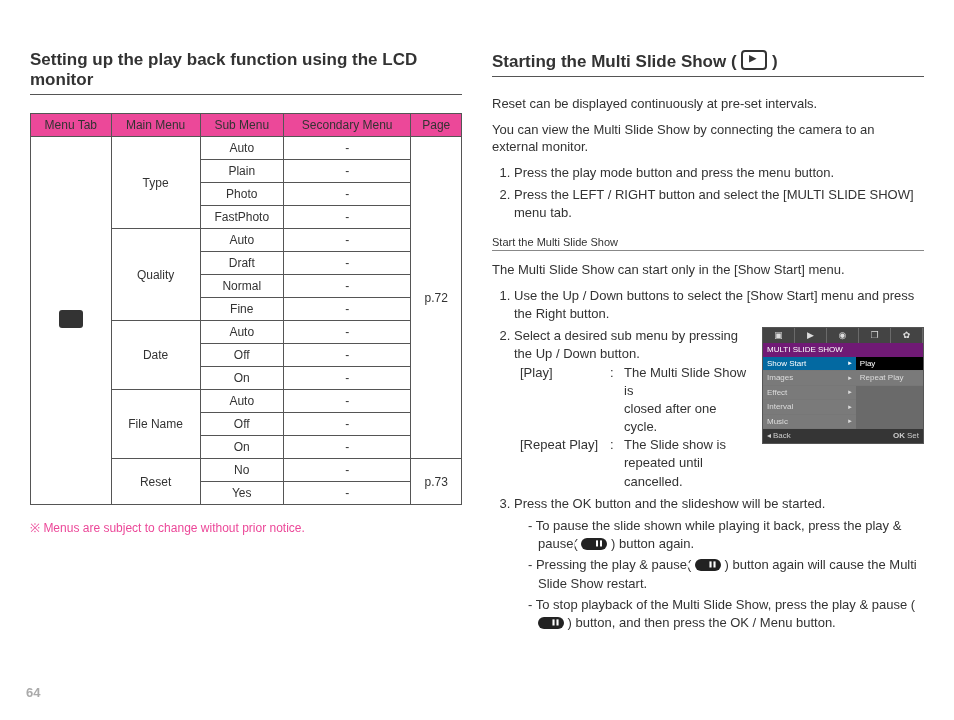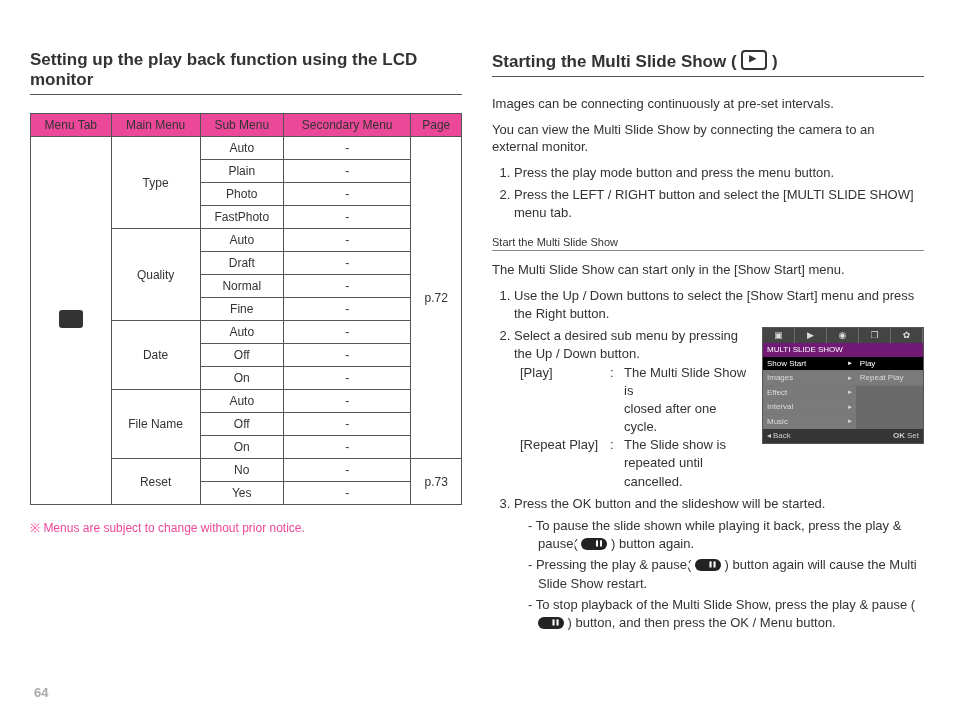--- a/index.html
+++ b/index.html
@@ -172,40 +172,40 @@
   .lcd-left { width:58%; }
   .lcd-right { width:42%; }
   .lcd-row {
     padding:2px 4px;
     border-bottom:1px solid #777;
     display:flex;
     justify-content:space-between;
     align-items:center;
     background:#7a7a7a;
   }
-  .lcd-row.sel { background:#000000; color:#fff; }
+  .lcd-row.sel { background:#0369a1; color:#fff; }
   .lcd-sub {
     padding:2px 4px;
     border-bottom:1px solid #777;
     background:#7a7a7a;
   }
   .lcd-sub.sel { background:#000000; color:#fff; }
   .lcd-arrow { font-size:7px; }
   .lcd-bottom {
     background:#353535;
     color:#ccc;
     display:flex;
     padding:2px 4px;
     font-size:8px;
     gap:4px;
   }
   .lcd-bottom span { display:flex; align-items:center; gap:2px; }
   .page-num {
     position:absolute;
-    left:34px;
+    left:26px;
     bottom:20px;
     color:#aaa;
     font-weight:bold;
     font-size:13px;
   }
 </style>
 </head>
 <body>
 
 <div class="page">
@@ -301,21 +301,21 @@
           </tr>
       </tbody>
     </table>
     <div class="footnote">※  Menus are subject to change without prior notice.</div>
   </div>
 
   <div class="col">
     <div class="section-title">
       <span>Starting the Multi Slide Show ( </span><span class="title-icon"></span><span> )</span>
     </div>
-    <div class="para">Images can be connecting continuously at pre-set intervals.</div>
+    <div class="para">Reset can be displayed continuously at pre-set intervals.</div>
     <div class="para">You can view the Multi Slide Show by connecting the camera to an external monitor.</div>
     <ol class="steps">
       <li>Press the play mode button and press the menu button.</li>
       <li>Press the LEFT / RIGHT button and select the [MULTI SLIDE SHOW] menu tab.</li>
     </ol>
 
     <div class="subsection-title">Start the Multi Slide Show</div>
     <div class="para">The Multi Slide Show can start only in the [Show Start] menu.</div>
     <ol class="substeps">
       <li>Use the Up / Down buttons to select the [Show Start] menu and press the Right button.</li>

